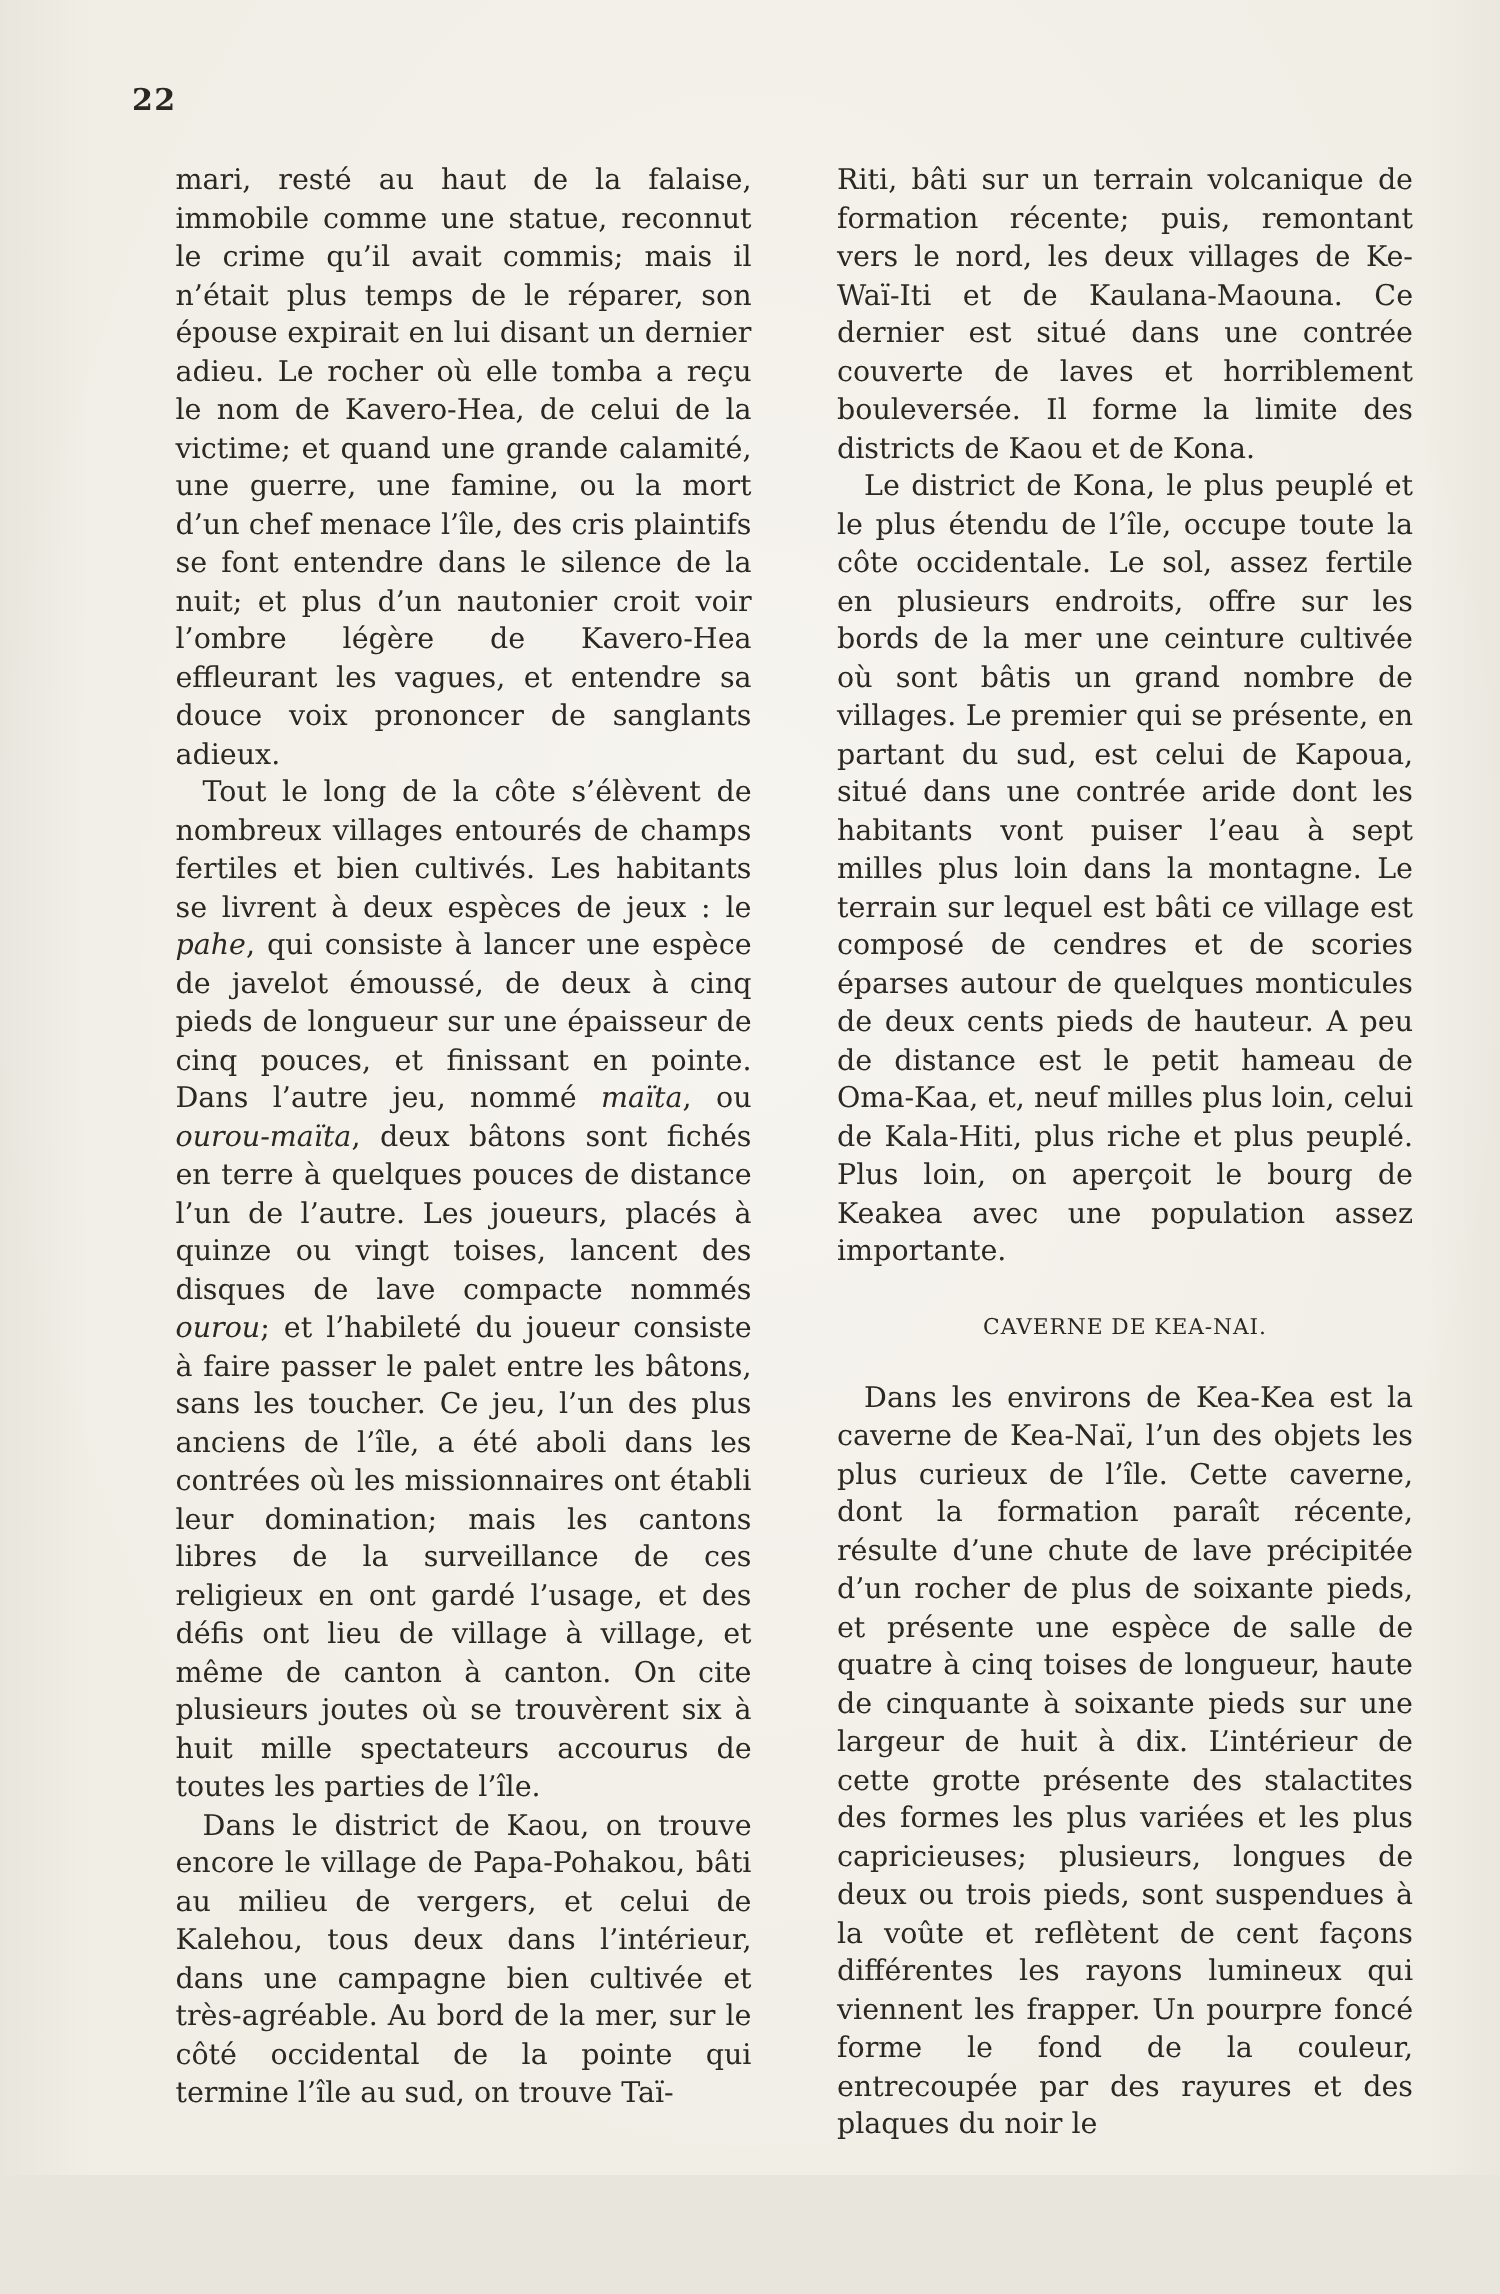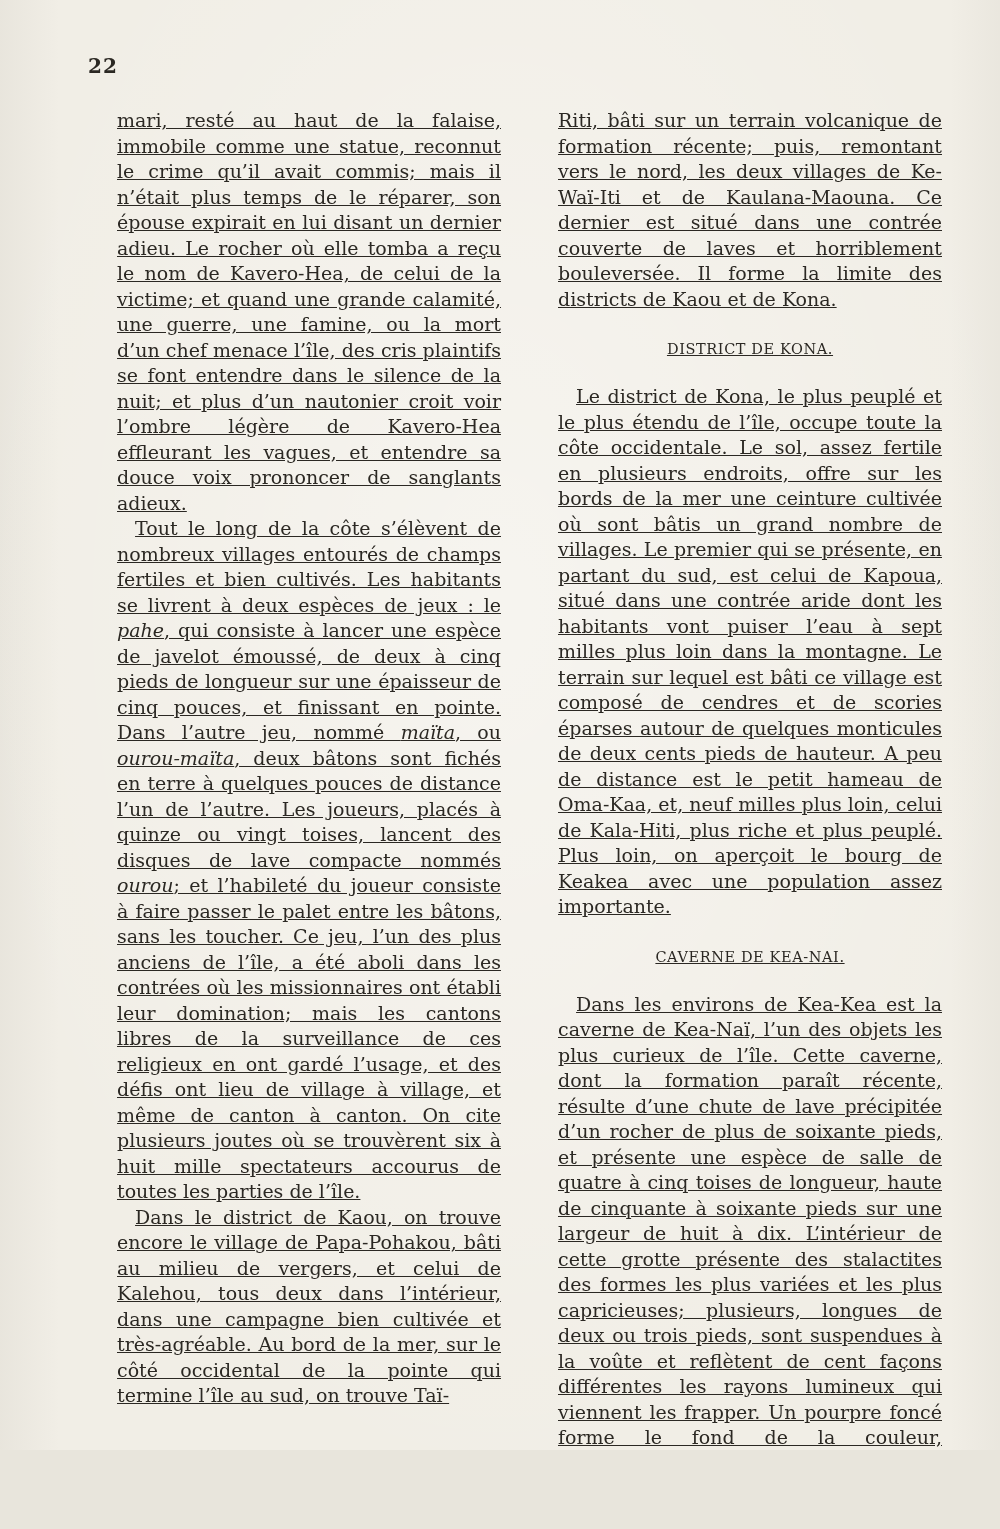--- a/index.html
+++ b/index.html
@@ -13,21 +13,20 @@
   }
   .page {
     position: relative;
     width: 1000px;
     height: 1450px;
     overflow: hidden;
     background:
       radial-gradient(ellipse at 50% 42%, rgba(255,255,255,0.38), rgba(255,255,255,0) 75%),
       linear-gradient(90deg, rgba(120,115,100,0.07), rgba(120,115,100,0) 6%, rgba(120,115,100,0) 95%, rgba(120,115,100,0.06)),
       #f1eee6;
-    text-decoration: underline;
   }
   .page-header {
     position: relative;
     padding-top: 52px;
     height: 84px;
   }
   .page-number {
     position: absolute;
     left: 88px;
     top: 54px;
@@ -90,21 +89,20 @@
 
 
       <p class="para"><span>Tout le long de la côte s’élèvent de nombreux villages entourés de champs fertiles et bien cultivés. Les habitants se livrent à deux espèces de jeux : le </span><i>pahe</i><span>, qui consiste à lancer une espèce de javelot émoussé, de deux à cinq pieds de longueur sur une épaisseur de cinq pouces, et finissant en pointe. Dans l’autre jeu, nommé </span><i>maïta</i><span>, ou </span><i>ourou-maïta</i><span>, deux bâtons sont fichés en terre à quelques pouces de distance l’un de l’autre. Les joueurs, placés à quinze ou vingt toises, lancent des disques de lave compacte nommés </span><i>ourou</i><span>; et l’habileté du joueur consiste à faire passer le palet entre les bâtons, sans les toucher. Ce jeu, l’un des plus anciens de l’île, a été aboli dans les contrées où les missionnaires ont établi leur domination; mais les cantons libres de la surveillance de ces religieux en ont gardé l’usage, et des défis ont lieu de village à village, et même de canton à canton. On cite plusieurs joutes où se trouvèrent six à huit mille spectateurs accourus de toutes les parties de l’île.</span></p>
 
       <p class="para">Dans le district de Kaou, on trouve encore le village de Papa-Pohakou, bâti au milieu de vergers, et celui de Kalehou, tous deux dans l’intérieur, dans une campagne bien cultivée et très-agréable. Au bord de la mer, sur le côté occidental de la pointe qui termine l’île au sud, on trouve Taï-</p>
     </div>
 
     <div class="column">
       <p class="para no-indent">Riti, bâti sur un terrain volcanique de formation récente; puis, remontant vers le nord, les deux villages de Ke-Waï-Iti et de Kaulana-Maouna. Ce dernier est situé dans une contrée couverte de laves et horriblement bouleversée. Il forme la limite des districts de Kaou et de Kona.</p>
 
-      <h2 class="section-heading">DISTRICT DE KONA.</h2>
 
       <p class="para">Le district de Kona, le plus peuplé et le plus étendu de l’île, occupe toute la côte occidentale. Le sol, assez fertile en plusieurs endroits, offre sur les bords de la mer une ceinture cultivée où sont bâtis un grand nombre de villages. Le premier qui se présente, en partant du sud, est celui de Kapoua, situé dans une contrée aride dont les habitants vont puiser l’eau à sept milles plus loin dans la montagne. Le terrain sur lequel est bâti ce village est composé de cendres et de scories éparses autour de quelques monticules de deux cents pieds de hauteur. A peu de distance est le petit hameau de Oma-Kaa, et, neuf milles plus loin, celui de Kala-Hiti, plus riche et plus peuplé. Plus loin, on aperçoit le bourg de Keakea avec une population assez importante.</p>
 
       <h2 class="section-heading">CAVERNE DE KEA-NAI.</h2>
 
       <p class="para">Dans les environs de Kea-Kea est la caverne de Kea-Naï, l’un des objets les plus curieux de l’île. Cette caverne, dont la formation paraît récente, résulte d’une chute de lave précipitée d’un rocher de plus de soixante pieds, et présente une espèce de salle de quatre à cinq toises de longueur, haute de cinquante à soixante pieds sur une largeur de huit à dix. L’intérieur de cette grotte présente des stalactites des formes les plus variées et les plus capricieuses; plusieurs, longues de deux ou trois pieds, sont suspendues à la voûte et reflètent de cent façons différentes les rayons lumineux qui viennent les frapper. Un pourpre foncé forme le fond de la couleur, entrecoupée par des rayures et des plaques du noir le</p>
     </div>
 
   </div>
 

